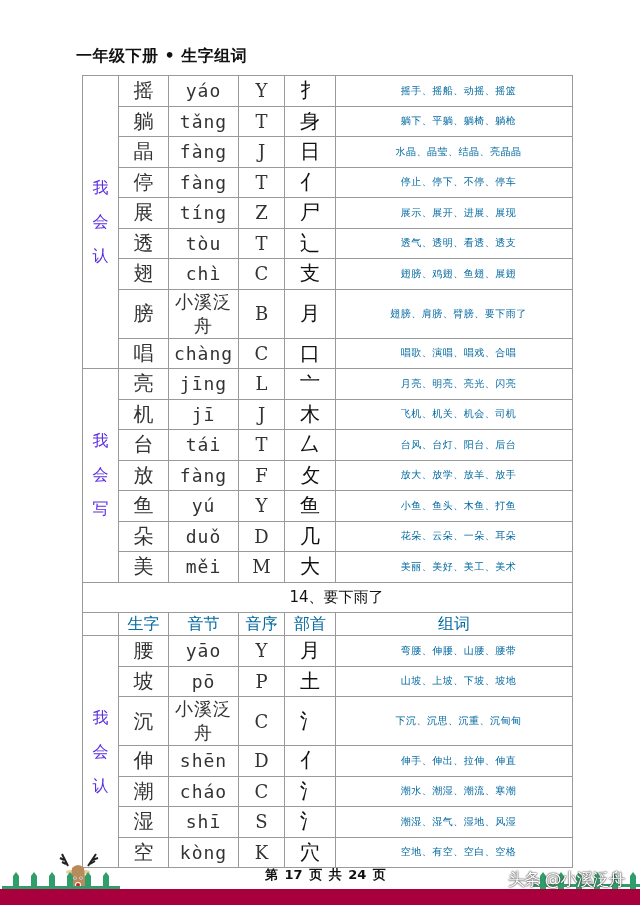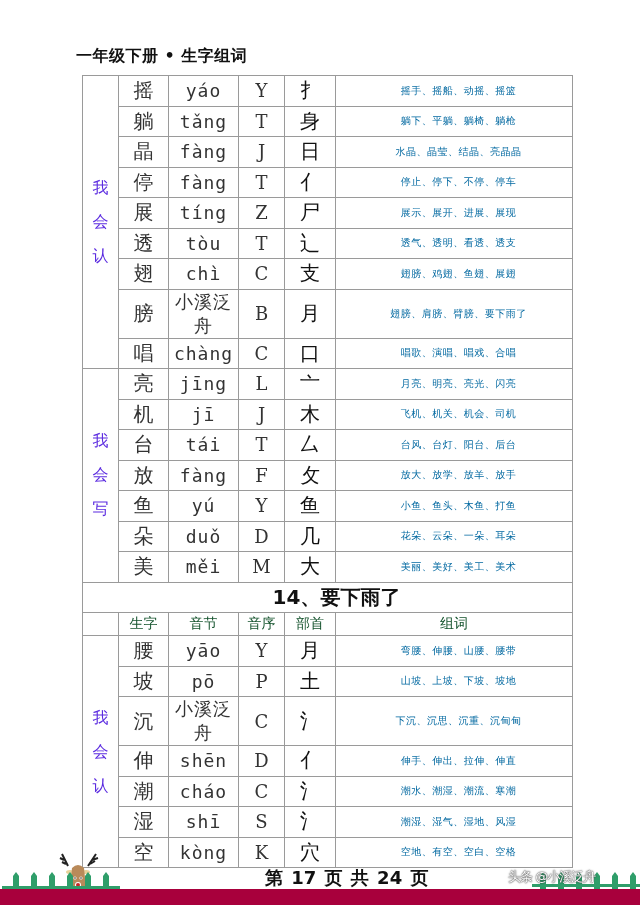--- a/index.html
+++ b/index.html
@@ -8,28 +8,28 @@
   .header{position:absolute;left:76px;top:46px;font-size:16px;font-weight:bold;color:#111;
           font-family:"DejaVu Sans","Liberation Sans",sans-serif;letter-spacing:0.5px;}
   table.vocab{position:absolute;left:82px;border-collapse:collapse;table-layout:fixed;width:491px;}
   table.vocab td{border:1px solid #9a9a9a;height:29.5px;padding:0;text-align:center;vertical-align:middle;}
   .c-label{width:35px;color:#5b2be0;font-size:16px;font-family:"DejaVu Sans","Liberation Sans",sans-serif;line-height:34px;}
   .c-char{width:49px;font-size:20px;color:#333;}
   .c-py{width:69px;font-size:18px;font-family:"DejaVu Sans Mono","Liberation Mono",monospace;color:#333;letter-spacing:1px;}
   .c-ord{width:45px;font-size:18px;color:#333;}
   .c-rad{width:50px;font-size:20px;color:#111;}
   .c-words{text-align:right;padding-left:9px !important;font-size:10px;color:#0369a1;letter-spacing:0.5px;}
-  .lesson-title{text-align:center;padding-left:18px !important;font-size:20px;font-weight:bold;color:#111;
+  .lesson-title{text-align:center;padding-left:18px !important;font-size:15px;font-weight:normal;color:#111;
                 font-family:"DejaVu Sans","Liberation Sans",sans-serif;}
-  .hdr{color:#14532d;font-size:14px;font-family:"DejaVu Sans","Liberation Sans",sans-serif;height:22px !important;}
+  .hdr{color:#0369a1;font-size:16px;font-family:"DejaVu Sans","Liberation Sans",sans-serif;height:22px !important;}
   .label-stack span{display:block;}
   .footer-bar{position:absolute;left:0;top:889px;width:640px;height:16px;background:#a8003c;}
-  .page-no{position:absolute;left:265px;top:866px;font-size:18px;font-weight:bold;color:#111;
+  .page-no{position:absolute;left:265px;top:866px;font-size:13px;font-weight:bold;color:#111;
            font-family:"DejaVu Sans","Liberation Sans",sans-serif;word-spacing:2px;}
-  .watermark{position:absolute;left:508px;top:868px;font-size:13px;color:#fff;
+  .watermark{position:absolute;left:508px;top:868px;font-size:17px;color:#fff;
              font-family:"DejaVu Sans","Liberation Sans",sans-serif;
              text-shadow:0 0 2px #333,0 0 1px #333;letter-spacing:-1px;text-align:right;}
   .fence{position:absolute;}
 </style>
 </head>
 <body>
 
 <div class="header">一年级下册 • 生字组词</div>
 
 <table class="vocab" style="top:75px;">

